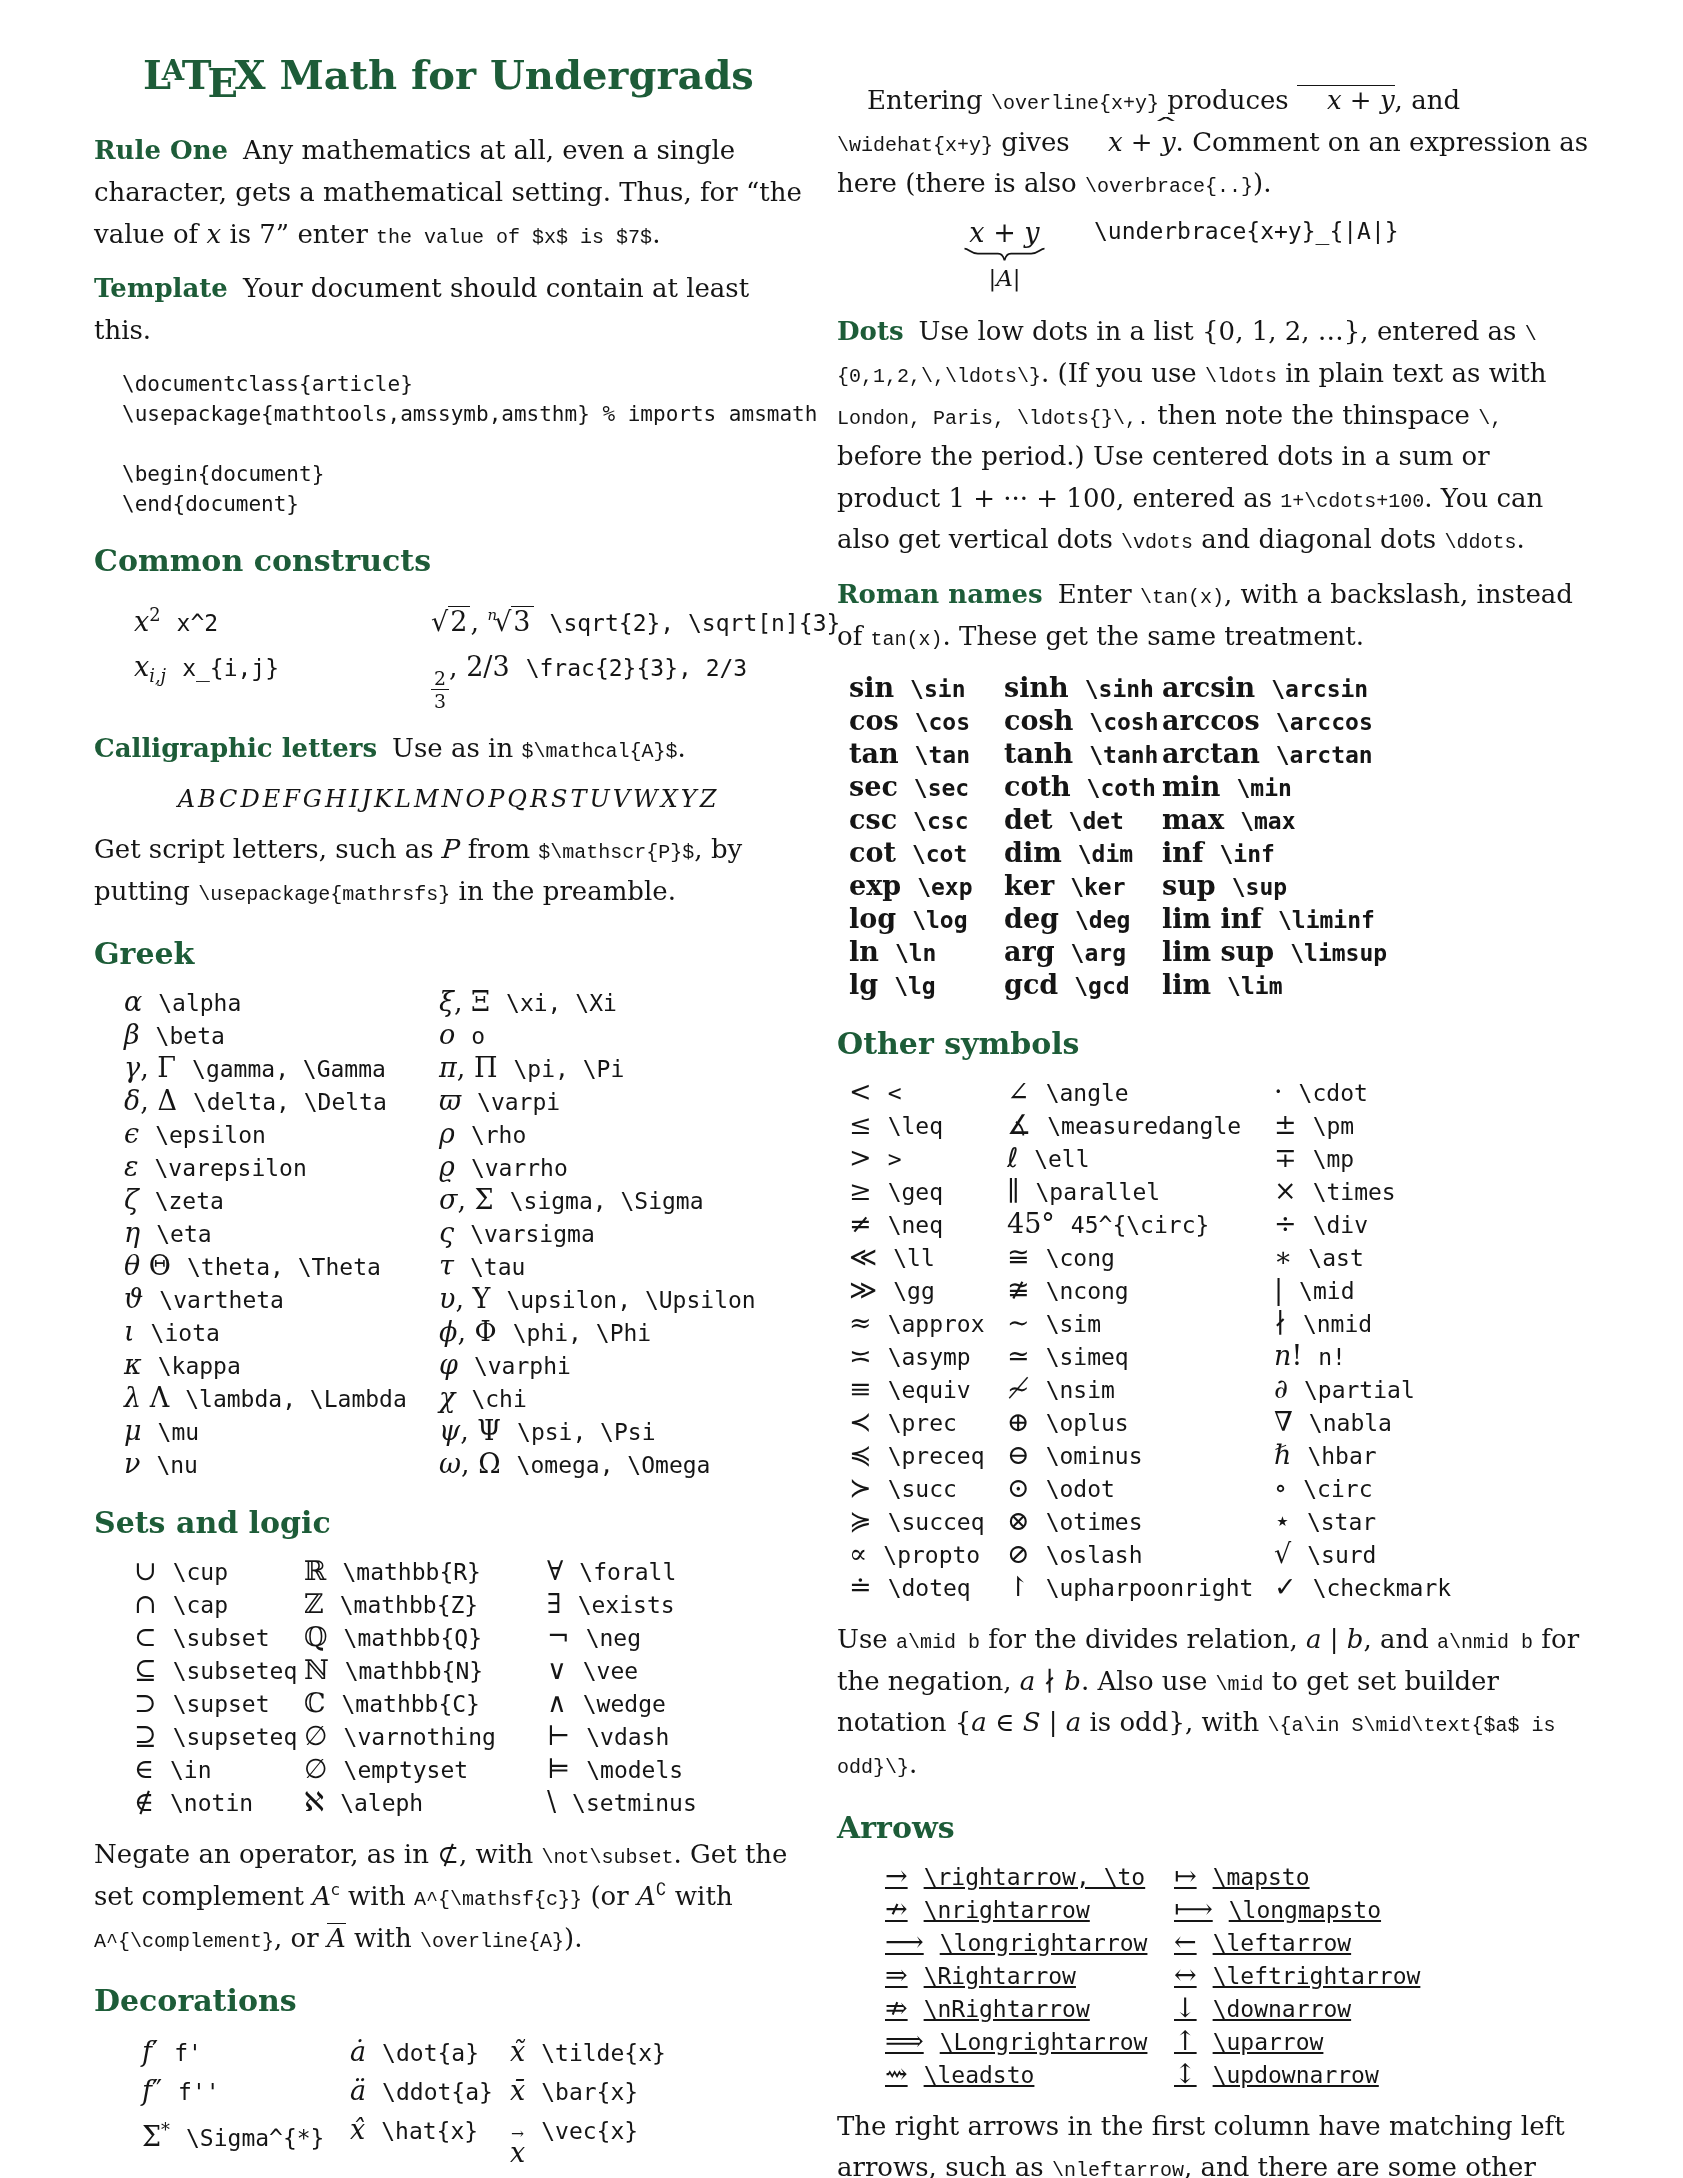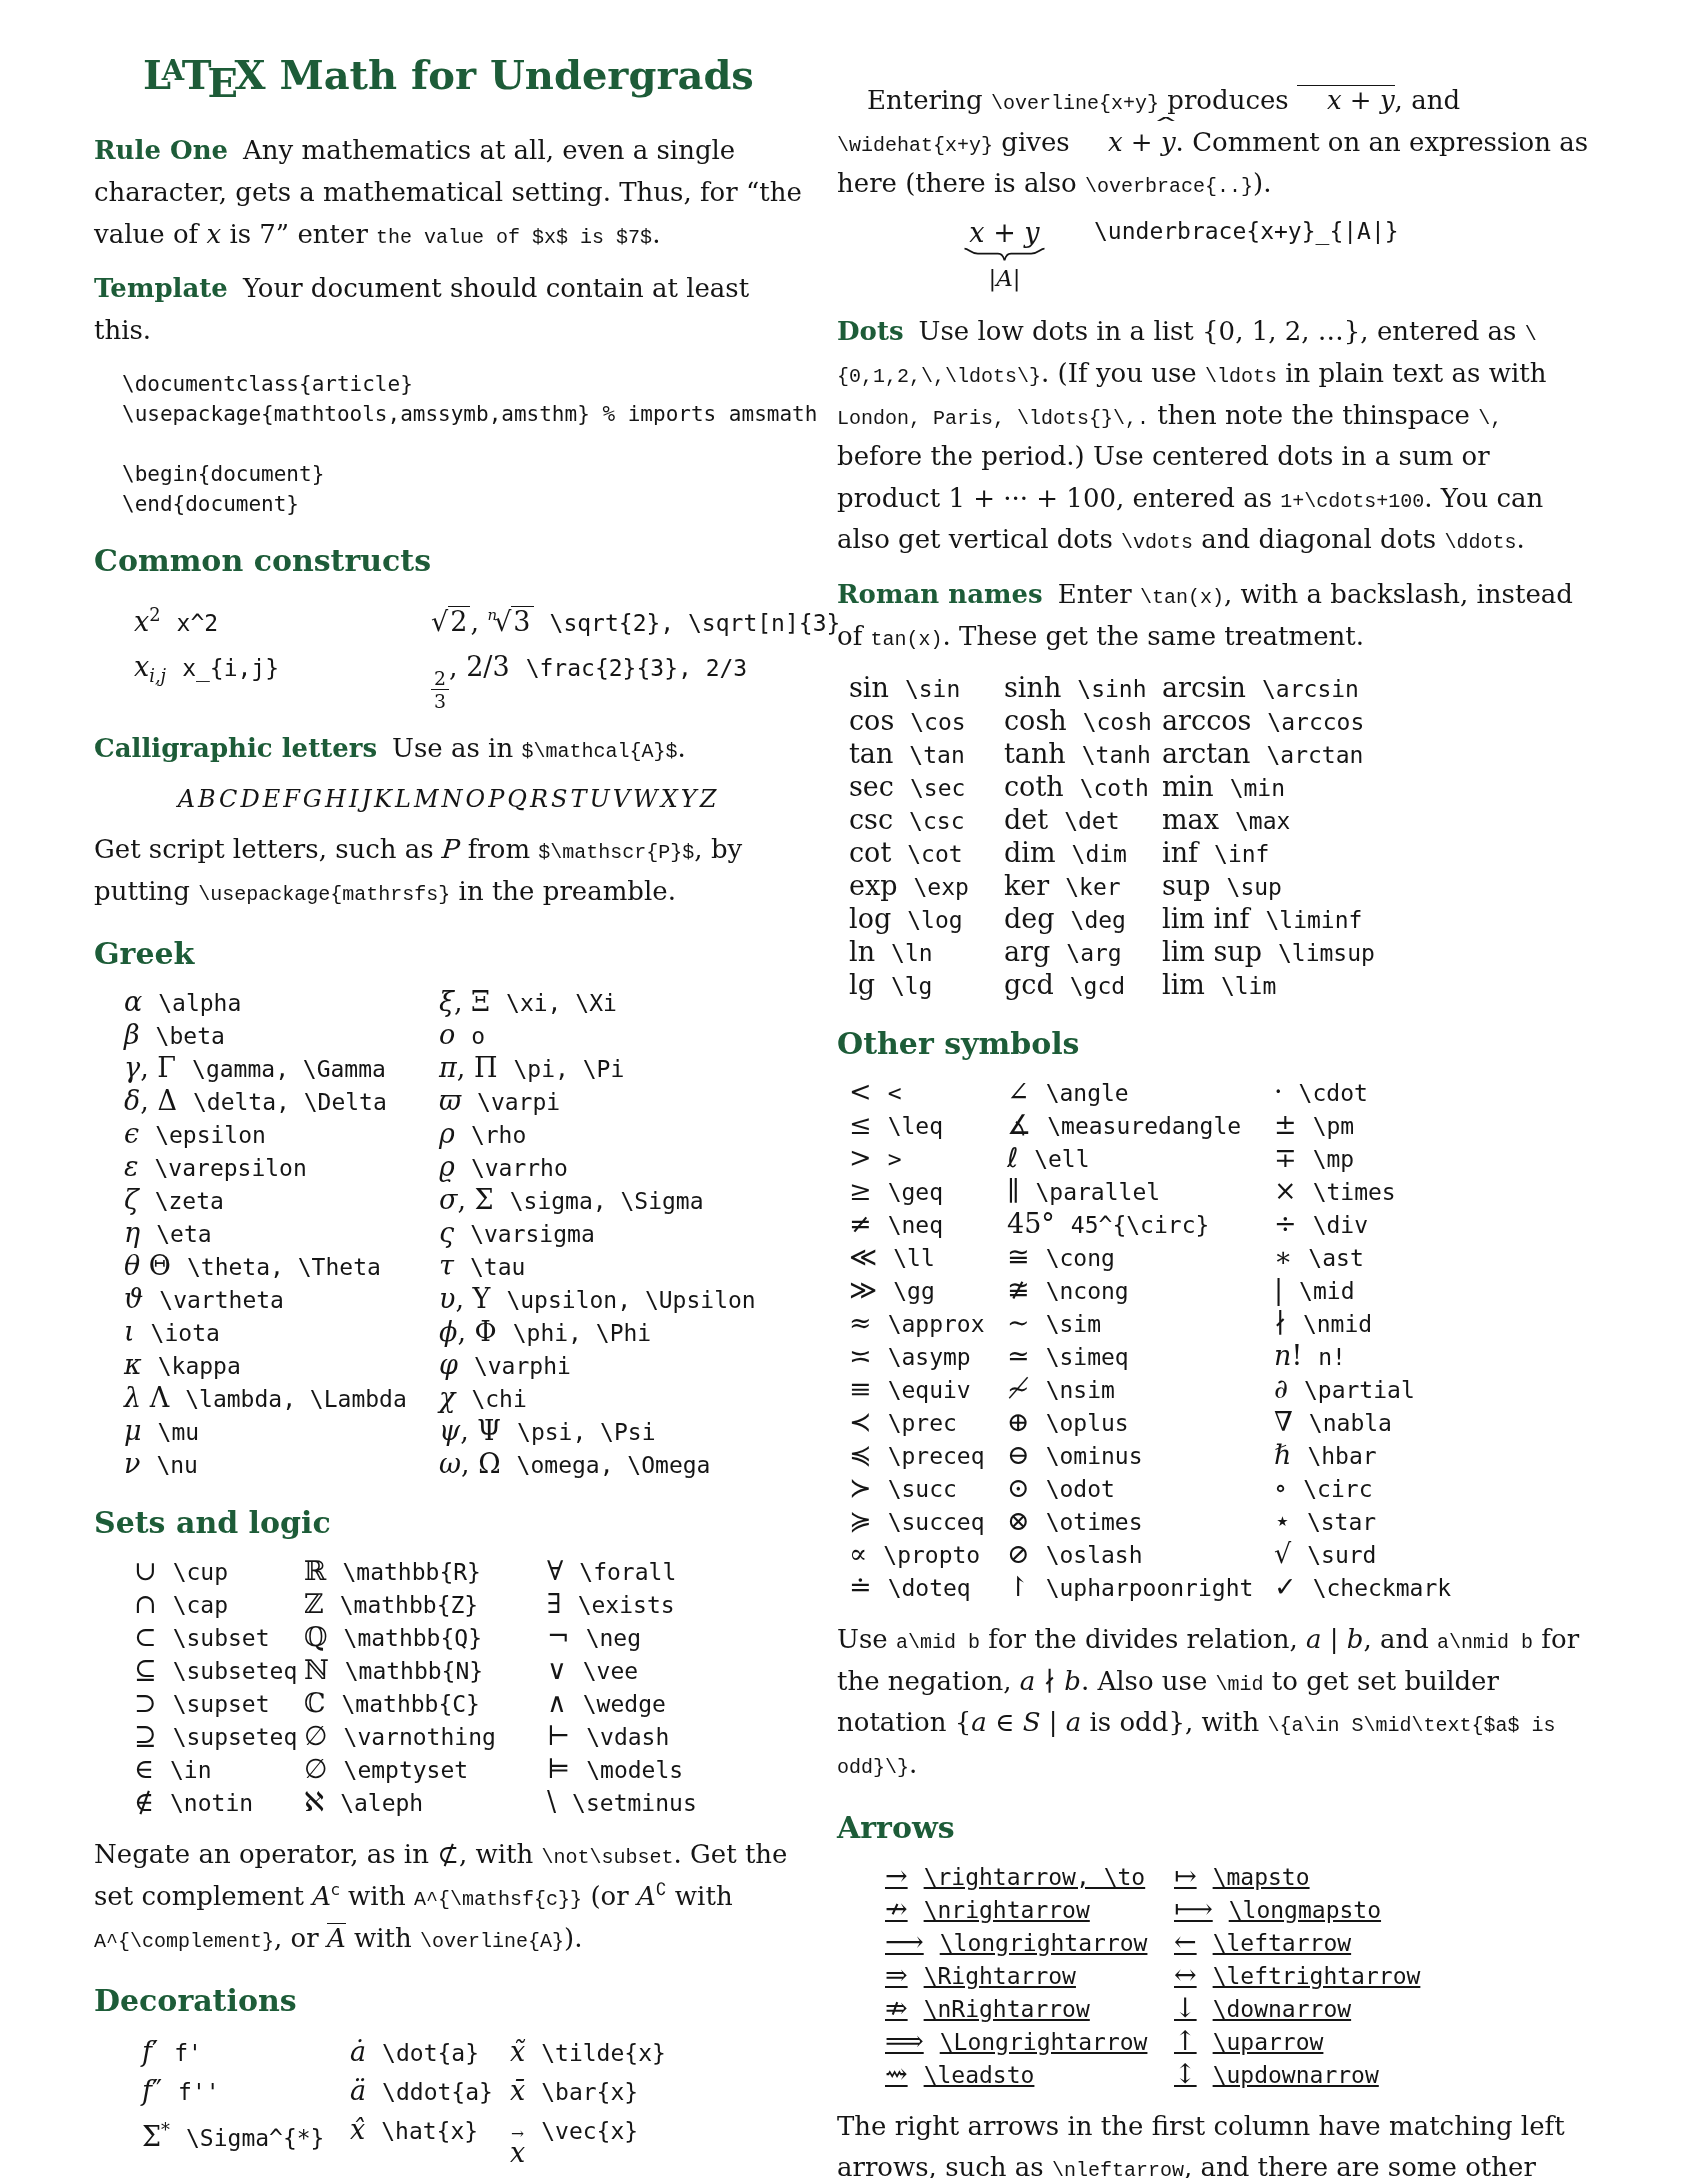--- a/index.html
+++ b/index.html
@@ -29,21 +29,21 @@
   .tcol{flex:0 0 auto;}
   .trow{line-height:32px;white-space:nowrap;}
   .sym{font-family:"DejaVu Serif","DejaVu Sans",serif;}
   .cmd{font-family:"DejaVu Sans Mono",monospace;font-size:23px;margin-left:16px;}
 
   .tbl-common{margin-left:40px;}  .tbl-common .tcol:nth-child(1){width:297px;}
   .tbl-common .trow{line-height:44px;}
   .tbl-greek{margin-left:30px;}   .tbl-greek .tcol:nth-child(1){width:315px;}
   .tbl-sets{margin-left:40px;}    .tbl-sets .tcol:nth-child(1){width:170px;}
   .tbl-sets .tcol:nth-child(2){width:243px;}
-  .tbl-roman{margin-left:12px;}   .tbl-roman .tcol:nth-child(1){width:155px;}
+  .tbl-roman{margin-left:12px;font-weight:bold;}   .tbl-roman .tcol:nth-child(1){width:155px;}
   .tbl-roman .tcol:nth-child(2){width:158px;}
   .tbl-other{margin-left:12px;}   .tbl-other .tcol:nth-child(1){width:158px;}
   .tbl-other .tcol:nth-child(2){width:267px;}
   .tbl-arrows{margin-left:48px;text-decoration:underline;}  .tbl-arrows .tcol:nth-child(1){width:289px;}
   .tbl-dec{margin-left:48px;}     .tbl-dec .tcol:nth-child(1){width:208px;}
   .tbl-dec .tcol:nth-child(2){width:160px;}
   .tbl-dec .trow{line-height:38px;}
 
   .rm{font-style:normal;}
   .it{font-style:italic;}

